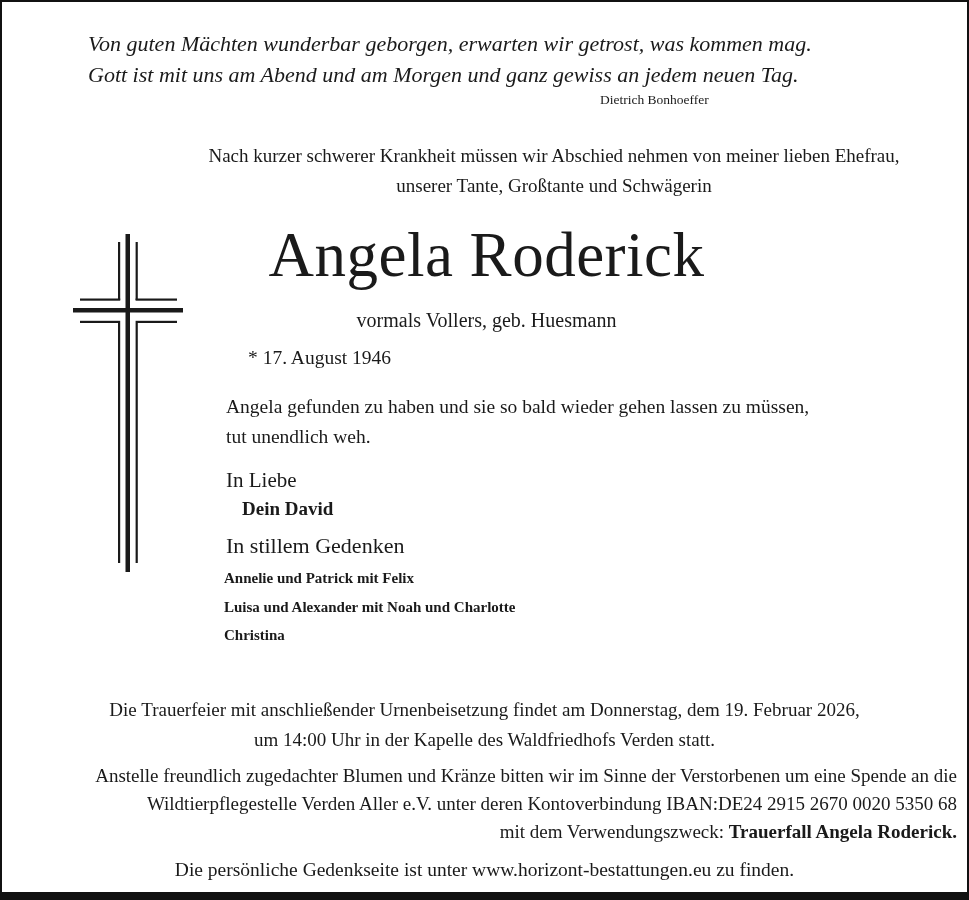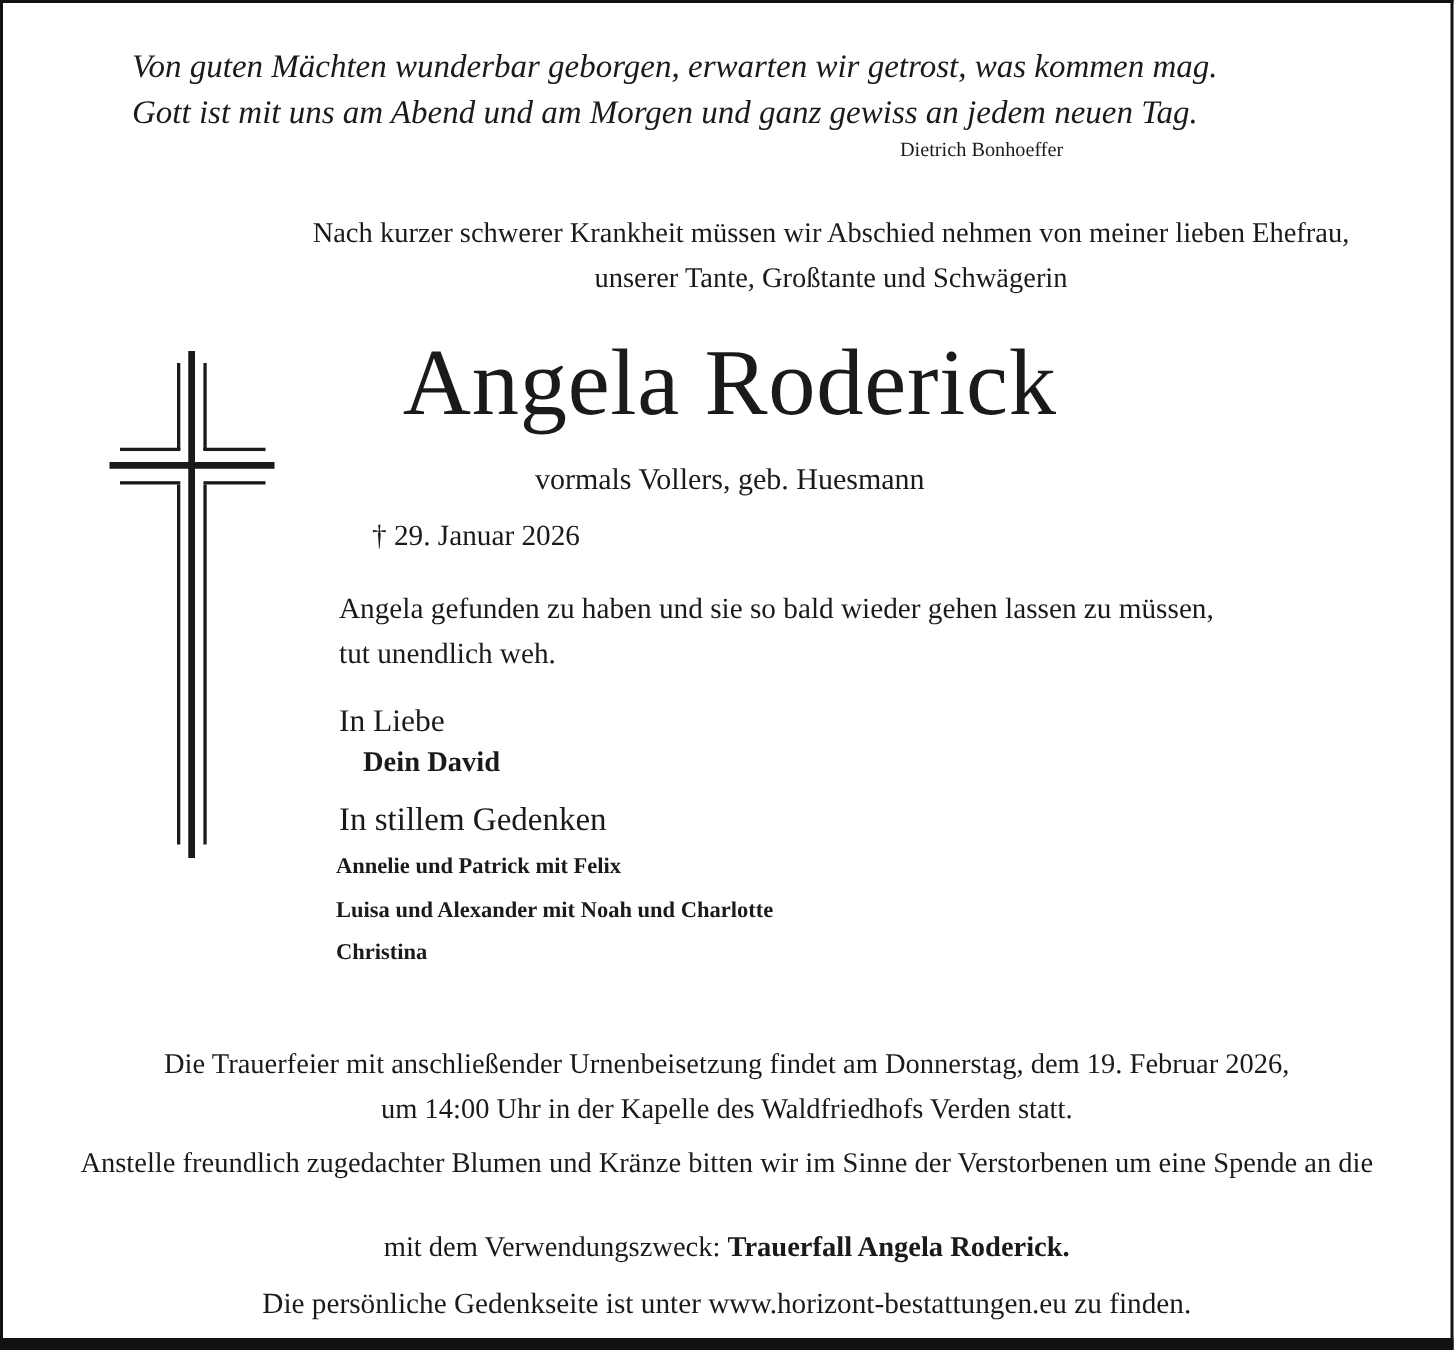--- a/index.html
+++ b/index.html
@@ -62,21 +62,21 @@
   .love-heading { left: 226px; top: 466px; font-size: 21px; line-height: 28px; }
   .love-names   { left: 242px; top: 495px; font-size: 19px; line-height: 27px; font-weight: bold; }
   .remembrance-heading { left: 226px; top: 531px; font-size: 22px; line-height: 30px; }
   .remembrance-names   { left: 224px; top: 564px; font-size: 15px; line-height: 28.5px; font-weight: bold; }
   .funeral {
     left: 12px; top: 695px; width: 945px;
     font-size: 19px; line-height: 30px;
   }
   .donation {
     left: 12px; top: 762px; width: 945px;
-    font-size: 19px; line-height: 28px;
+    font-size: 19px; line-height: 28px; text-align: right;
   }
   .memorial {
     left: 12px; top: 856px; width: 945px;
     font-size: 19.5px; line-height: 28px;
   }
   .bold { font-weight: bold; font-family: Liberation Serif, serif; }
 </style>
 </head>
 <body>
 
@@ -111,38 +111,38 @@
       <rect x="65.6" y="92.8" width="41.4" height="2.2"></rect>
     </g>
   </svg>
 </div>
 
 <div class="abs name center">Angela Roderick</div>
 
 <div class="abs subtitle center">vormals Vollers, geb. Huesmann</div>
 
 <div class="abs dates">
-  <span>† 29. Januar 2026</span>
+  <span>* 17. August 1946</span>
 </div>
 
 <div class="abs tribute pre">Angela gefunden zu haben und sie so bald wieder gehen lassen zu müssen,
 tut unendlich weh.</div>
 
 <div class="abs love-heading">In Liebe</div>
 <div class="abs love-names">Dein David</div>
 
 <div class="abs remembrance-heading">In stillem Gedenken</div>
 <div class="abs remembrance-names pre">Annelie und Patrick mit Felix
 Luisa und Alexander mit Noah und Charlotte
 Christina</div>
 
 <div class="abs funeral center pre">Die Trauerfeier mit anschließender Urnenbeisetzung findet am Donnerstag, dem 19. Februar 2026,
 um 14:00 Uhr in der Kapelle des Waldfriedhofs Verden statt.</div>
 
 <div class="abs donation center">
   <span>Anstelle freundlich zugedachter Blumen und Kränze bitten wir im Sinne der Verstorbenen um eine Spende an die</span><br>
-  <br>
+  <span>Wildtierpflegestelle Verden Aller e.V. unter deren Kontoverbindung IBAN:DE24 2915 2670 0020 5350 68</span><br>
   <span>mit dem Verwendungszweck: </span><span class="bold">Trauerfall Angela Roderick.</span>
 </div>
 
 <div class="abs memorial center">Die persönliche Gedenkseite ist unter www.horizont-bestattungen.eu zu finden.</div>
 
 <div class="bottom-bar"></div>
 
 </body></html>

